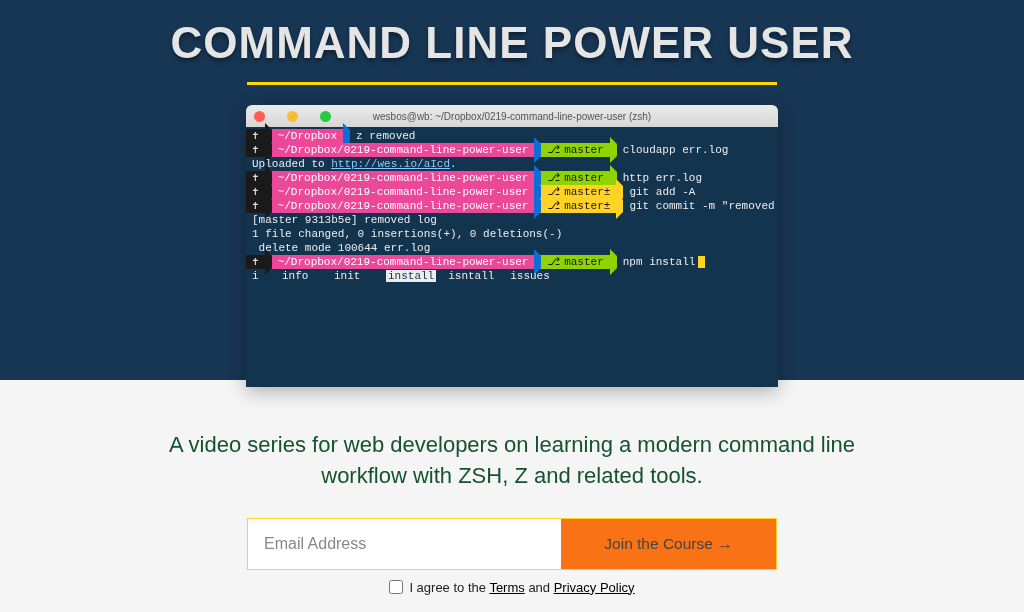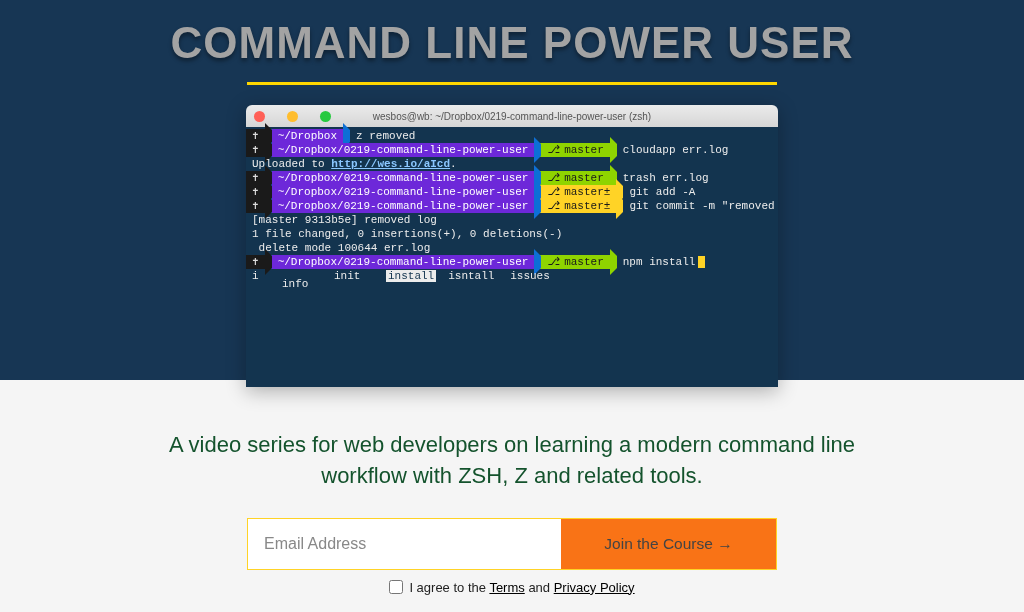--- a/index.html
+++ b/index.html
@@ -1,41 +1,41 @@
 <!DOCTYPE html>
 <html><head>
 <meta charset="utf-8">
 <style>
   * { margin:0; padding:0; box-sizing:border-box; }
   body { width:1024px; height:612px; font-family: "Helvetica Neue", Arial, sans-serif; background:#f5f5f5; overflow:hidden; }
   .hero { background:#173654; height:380px; position:relative; }
-  .hero h1 { color:#a3a3a3; font-family: "Arial Black", Impact, sans-serif; font-size:44px; font-weight:900; letter-spacing:1px; text-align:center; padding-top:18px; text-shadow:0 3px 4px rgba(0,0,0,.4); }
+  .hero h1 { color:#e5e5e5; font-family: "Arial Black", Impact, sans-serif; font-size:44px; font-weight:900; letter-spacing:1px; text-align:center; padding-top:18px; text-shadow:0 3px 4px rgba(0,0,0,.4); }
   .underline { width:530px; height:3px; background:#ffd700; margin:14px auto 0; }
   .term-window { width:532px; margin:20px auto 0; border-radius:6px 6px 0 0; overflow:hidden; box-shadow:0 4px 20px rgba(0,0,0,.3); background:#13344f; }
   .titlebar { height:22px; background:linear-gradient(#ebebeb,#d6d6d6); display:flex; align-items:center; padding:0 8px; gap:22px; position:relative; }
   .dot { width:11px; height:11px; border-radius:50%; }
   .dot.red{background:#ff5f56;} .dot.yellow{background:#ffbd2e;} .dot.green{background:#27c93f;}
   .wintitle { position:absolute; left:0; right:0; text-align:center; font-size:10px; color:#555; }
   .term-body { background:#13344f; padding:2px 0 12px; font-family:"Courier New",monospace; font-size:11px; color:#ececec; position:relative; min-height:260px;}
   .tline { display:flex; align-items:stretch; height:14px; line-height:14px; white-space:pre; }
   .seg { padding:0 6px; display:inline-flex; align-items:center; }
   .seg.black{ background:#1a1a1a; color:#ddd;}
-  .seg.blue{ background:#6d28d9; color:#fff;}
+  .seg.blue{ background:#ec4899; color:#fff;}
   .seg.green{ background:#8fd400; color:#1a1a1a;}
   .seg.yellow{ background:#ffd326; color:#1a1a1a;}
   .arrow { width:0; height:0; border-top:7px solid transparent; border-bottom:7px solid transparent; }
   .arr-black { border-left:7px solid #1a1a1a; }
   .arr-blue  { border-left:7px solid #0d6fd6; }
   .arr-green { border-left:7px solid #8fd400; }
   .arr-yell  { border-left:7px solid #ffd326; }
   .over-blue{ background:#0d6fd6;} .over-green{background:#8fd400;} .over-yellow{background:#ffd326;} .over-term{background:#13344f;}
   .arrow-wrap{display:inline-block;height:14px;}
   .out { padding:0 6px; color:#ececec; }
   .inv { background:#ececec; color:#13344f; padding:0 2px; }
-  .link { color:#8bc7ff; text-decoration:underline;font-weight:bold; }
+  .link { color:#8bc7ff; text-decoration:underline; }
   .cursor { display:inline-block; width:7px; height:12px; background:#ffd326; vertical-align:middle; margin-left:3px;}
   .below { padding-top:50px; text-align:center; }
   .desc { font-size:22px; color:#14532d; line-height:1.4; max-width:760px; margin:0 auto 26px; }
   .signup { width:530px; margin:0 auto; border:1px solid #ffd326; display:flex; height:52px; }
   .signup input { flex:1; border:none; padding:0 16px; font-size:16px; color:#a16207; outline:none; background:#fff; }
   .signup input::placeholder{ color:#888; }
   .joinbtn { background:#f97316; color:#444; border:none; width:215px; font-size:15.5px; cursor:pointer; }
   .agree { margin-top:10px; font-size:13px; color:#222; display:flex; align-items:center; justify-content:center; gap:6px;}
   .agree input { width:14px; height:14px; }
   .agree a { color:#000; }
@@ -70,21 +70,21 @@
       </div>
 
       <div class="tline">
         <span class="out"><span>Uploaded to </span><span class="link">http://wes.io/aIcd</span><span>.</span></span>
       </div>
 
       <div class="tline">
         <span class="seg black">✝</span><span class="arrow-wrap over-blue"><span class="arrow arr-black"></span></span>
         <span class="seg blue">~/Dropbox/0219-command-line-power-user</span><span class="arrow-wrap over-green"><span class="arrow arr-blue"></span></span>
         <span class="seg green"><span style="margin-right:4px;">⎇</span><span>master</span></span><span class="arrow-wrap over-term"><span class="arrow arr-green"></span></span>
-        <span class="out">trash err.log</span>
+        <span class="out">http err.log</span>
       </div>
 
       <div class="tline">
         <span class="seg black">✝</span><span class="arrow-wrap over-blue"><span class="arrow arr-black"></span></span>
         <span class="seg blue">~/Dropbox/0219-command-line-power-user</span><span class="arrow-wrap over-yellow"><span class="arrow arr-blue"></span></span>
         <span class="seg yellow"><span style="margin-right:4px;">⎇</span><span>master±</span></span><span class="arrow-wrap over-term"><span class="arrow arr-yell"></span></span>
         <span class="out">git add -A</span>
       </div>
 
       <div class="tline">
@@ -100,21 +100,21 @@
 
       <div class="tline">
         <span class="seg black">✝</span><span class="arrow-wrap over-blue"><span class="arrow arr-black"></span></span>
         <span class="seg blue">~/Dropbox/0219-command-line-power-user</span><span class="arrow-wrap over-green"><span class="arrow arr-blue"></span></span>
         <span class="seg green"><span style="margin-right:4px;">⎇</span><span>master</span></span><span class="arrow-wrap over-term"><span class="arrow arr-green"></span></span>
         <span class="out"><span>npm install</span><span class="cursor"></span></span>
       </div>
 
       <div class="tline" style="gap:0;">
         <span class="out" style="min-width:30px;">i</span>
-        <span class="out" style="min-width:52px;margin-top:8px;">info</span>
+        <span class="out" style="min-width:52px;">info</span>
         <span class="out" style="min-width:52px;">init</span>
         <span class="out" style="min-width:62px;"><span class="inv">install</span></span>
         <span class="out" style="min-width:62px;">isntall</span>
         <span class="out">issues</span>
       </div>
     </div>
   </div>
 </div>
 
 <div class="below">

